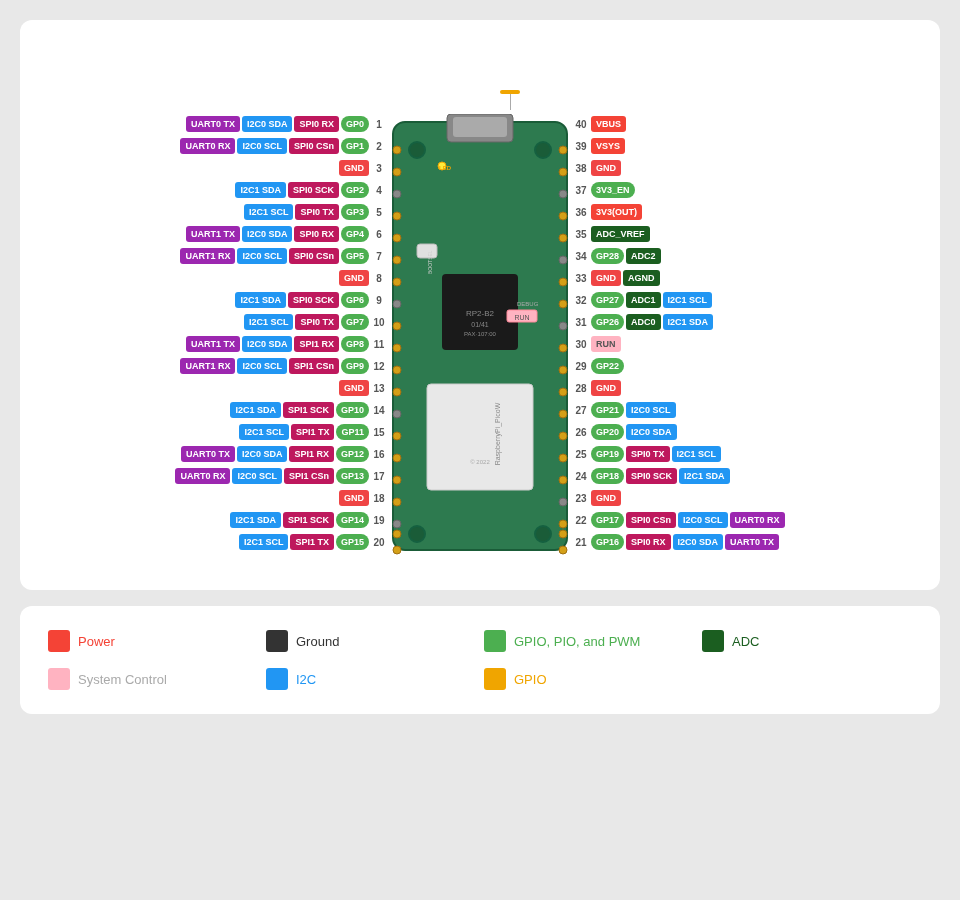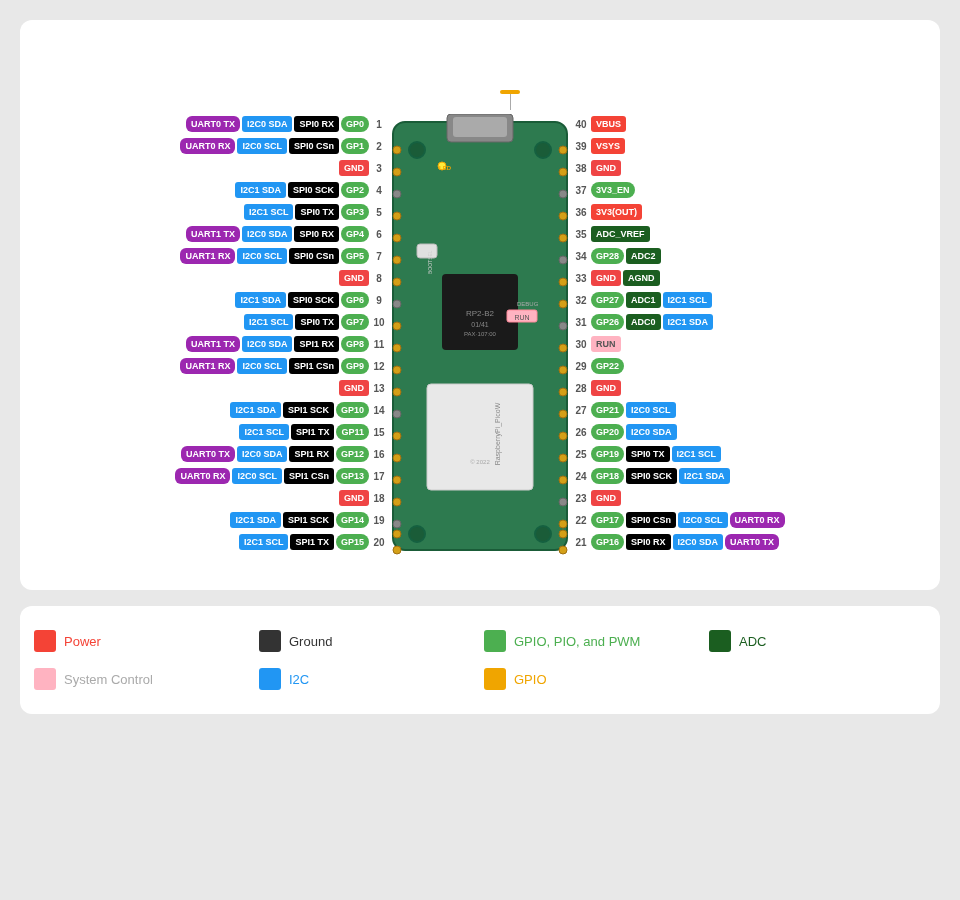--- a/index.html
+++ b/index.html
@@ -18,21 +18,21 @@
       background: white;
       border-radius: 12px;
       padding: 30px 20px;
       width: 920px;
       margin-bottom: 16px;
     }
 
     .legend-card {
       background: white;
       border-radius: 12px;
-      padding: 24px 14px;
+      padding: 24px 28px;
       width: 920px;
     }
 
     .left-pins, .right-pins {
       display: flex;
       flex-direction: column;
       gap: 2px;
     }
 
     .pin-row {
@@ -67,28 +67,27 @@
       color: white;
       border-radius: 8px;
     }
     .gnd-label {
       background: #ef4444;
       color: white;
     }
     .uart-label {
       background: #9c27b0;
       color: white;
-      border-radius: 6px;
     }
     .i2c-label {
       background: #2196f3;
       color: white;
     }
     .spi-label {
-      background: #000000;
+      background: #be185d;
       color: white;
     }
     .pwr-label {
       background: #f44336;
       color: white;
     }
     .adc-label {
       background: #1b5e20;
       color: white;
     }

